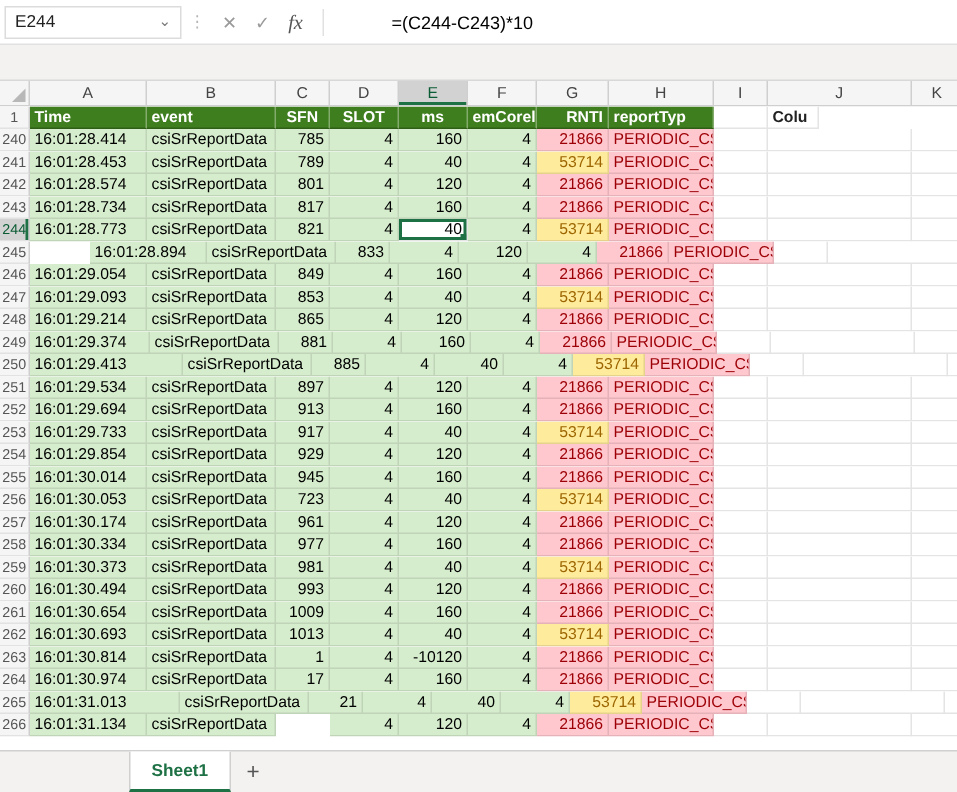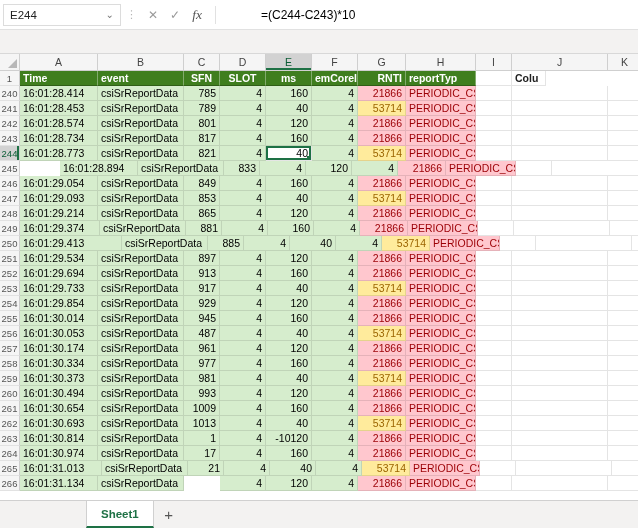--- a/index.html
+++ b/index.html
@@ -342,21 +342,21 @@
         <div class="cell ar bad" style="width: 48px;">21866</div>
         <div class="cell al bad" style="width: 70px;">PERIODIC_CSI</div>
         <div class="cell al white" style="width: 36px;"></div>
         <div class="cell al white" style="width: 96px;"></div>
         <div class="cell al white" style="width: 34px;"></div>
       </div>
       <div class="row">
         <div class="rn">256</div>
         <div class="cell al g" style="width: 78px;">16:01:30.053</div>
         <div class="cell al g" style="width: 86px;">csiSrReportData</div>
-        <div class="cell ar g" style="width: 36px;">487</div>
+        <div class="cell ar g" style="width: 36px;">723</div>
         <div class="cell ar g" style="width: 46px;">4</div>
         <div class="cell ar g" style="width: 46px;">40</div>
         <div class="cell ar g" style="width: 46px;">4</div>
         <div class="cell ar neutral" style="width: 48px;">53714</div>
         <div class="cell al bad" style="width: 70px;">PERIODIC_CSI</div>
         <div class="cell al white" style="width: 36px;"></div>
         <div class="cell al white" style="width: 96px;"></div>
         <div class="cell al white" style="width: 34px;"></div>
       </div>
       <div class="row">
@@ -466,21 +466,21 @@
         <div class="cell ar g" style="width: 46px;">160</div>
         <div class="cell ar g" style="width: 46px;">4</div>
         <div class="cell ar bad" style="width: 48px;">21866</div>
         <div class="cell al bad" style="width: 70px;">PERIODIC_CSI</div>
         <div class="cell al white" style="width: 36px;"></div>
         <div class="cell al white" style="width: 96px;"></div>
         <div class="cell al white" style="width: 34px;"></div>
       </div>
       <div class="row">
         <div class="rn">265</div>
-        <div class="cell al g" style="width: 82px;">16:01:31.013</div>
+        <div class="cell al g" style="width: 100px;">16:01:31.013</div>
         <div class="cell al g" style="width: 86px;">csiSrReportData</div>
         <div class="cell ar g" style="width: 36px;">21</div>
         <div class="cell ar g" style="width: 46px;">4</div>
         <div class="cell ar g" style="width: 46px;">40</div>
         <div class="cell ar g" style="width: 46px;">4</div>
         <div class="cell ar neutral" style="width: 48px;">53714</div>
         <div class="cell al bad" style="width: 70px;">PERIODIC_CSI</div>
         <div class="cell al white" style="width: 36px;"></div>
         <div class="cell al white" style="width: 96px;"></div>
         <div class="cell al white" style="width: 34px;"></div>

